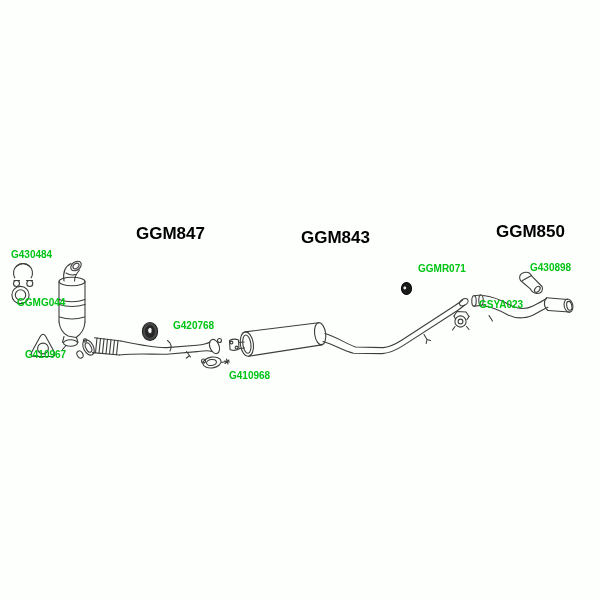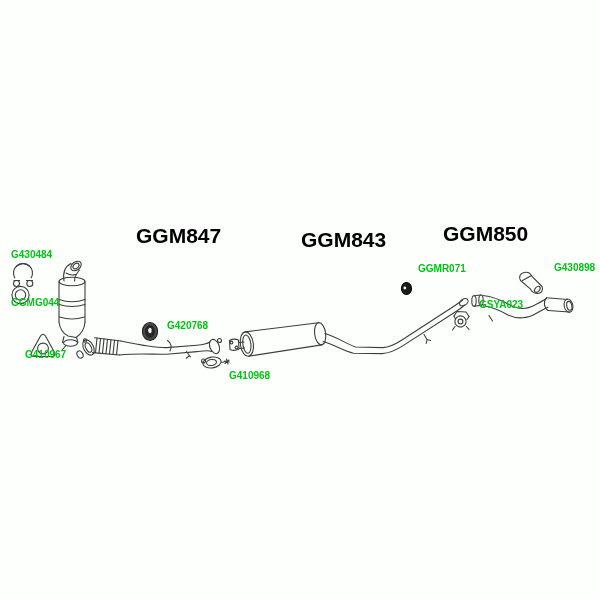--- a/index.html
+++ b/index.html
@@ -7,21 +7,21 @@
     width:600px;height:600px;
     background:#fdfffd;
     font-family:"Liberation Sans", sans-serif;
     position:relative;
     overflow:hidden;
   }
   .stage{position:absolute;left:0;top:0;width:600px;height:600px;}
   .stage svg{position:absolute;left:0;top:0;}
   .sec-title{
     position:absolute;
-    font-size:21px;
+    font-size:17px;
     font-weight:700;
     color:#000;
     letter-spacing:0px;
     white-space:nowrap;
   }
   .part-label{
     position:absolute;
     font-size:10px;
     font-weight:700;
     color:#00c414;
@@ -150,23 +150,23 @@
 
     <g>
       <path d="M520.5,280.5 C518.5,277 520,273.5 524,272.5 C527.5,271.6 530.5,273.2 531.8,276.2 L542,286.5 C543.8,290.5 541,293.8 537,293.5 C534,293.3 531.5,291.5 530.3,288.8 Z"></path>
       <path d="M522.5,280.5 L531.5,275.5"></path>
       <ellipse cx="537.3" cy="289.3" rx="2.2" ry="3.4" transform="rotate(42 537.3 289.3)"></ellipse>
     </g>
   </svg>
 
   <div class="sec-title" style="left:136px;top:224px">GGM847</div>
   <div class="sec-title" style="left:301px;top:228px">GGM843</div>
-  <div class="sec-title" style="left:443px;top:222px">GGM850</div>
+  <div class="sec-title" style="left:496px;top:222px">GGM850</div>
 
   <span class="part-label" style="left:11px;top:249px">G430484</span>
-  <span class="part-label" style="left:11px;top:297px">GGMG044</span>
+  <span class="part-label" style="left:17px;top:297px">GGMG044</span>
   <span class="part-label" style="left:25px;top:349px">G410967</span>
-  <span class="part-label" style="left:167px;top:320px">G420768</span>
+  <span class="part-label" style="left:173px;top:320px">G420768</span>
   <span class="part-label" style="left:229px;top:370px">G410968</span>
   <span class="part-label" style="left:418px;top:263px">GGMR071</span>
   <span class="part-label" style="left:479px;top:299px">GSYA023</span>
-  <span class="part-label" style="left:554px;top:262px">G430898</span>
+  <span class="part-label" style="left:530px;top:262px">G430898</span>
 </div>
 
 </body></html>

